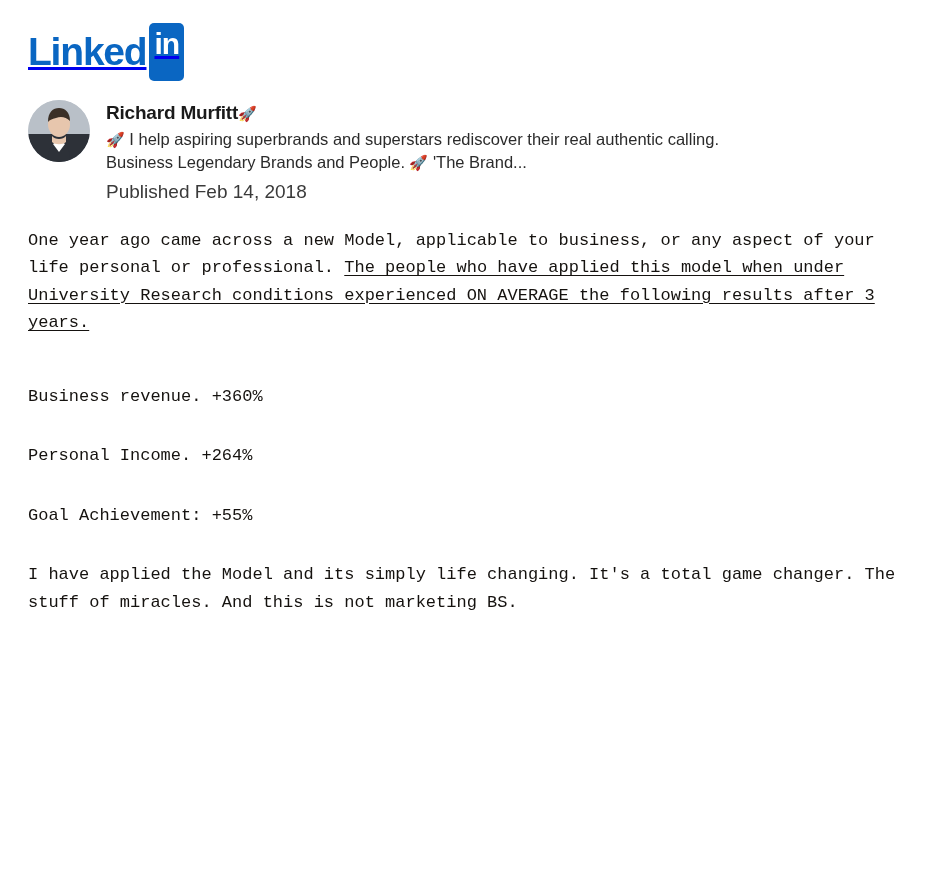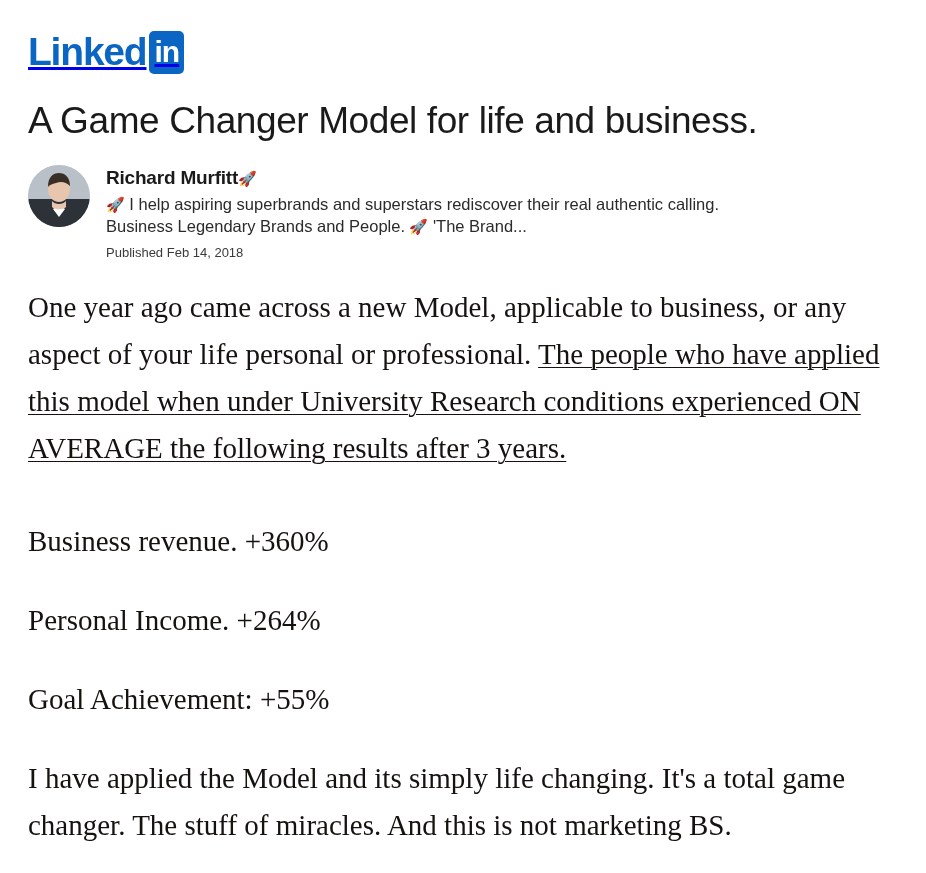--- a/index.html
+++ b/index.html
@@ -42,21 +42,21 @@
     line-height: 1;
   }
   .logo-in {
     margin-left: 3px;
     background: #0a66c2;
     color: #ffffff;
     font-size: 30px;
     font-weight: bold;
     line-height: 1;
     border-radius: 5px;
-    padding: 6px 5px 7px 5px;
+    padding: 6px 5px 22px 5px;
     letter-spacing: -1px;
     position: relative;
     top: 1px;
   }
 
   
   .article-title {
     font-family: "Liberation Sans", sans-serif;
     font-size: 37px;
     font-weight: 400;
@@ -103,29 +103,29 @@
     line-height: 1;
   }
   .author-headline {
     font-size: 16.5px;
     color: #2b2b2b;
     line-height: 1.38;
     margin-top: 4px;
     max-width: 660px;
   }
   .published {
-    font-size: 13px;
+    font-size: 19px;
     color: #3a3a3a;
     margin-top: 7px;
   }
 
   
   .article-body {
-    font-family: Liberation Serif, serif;
-    font-size: 29px;
+    font-family: Liberation Mono, monospace;
+    font-size: 17px;
     line-height: 1.62;
     color: #15120f;
     max-width: 890px;
   }
   .article-body p {
     margin: 0 0 32px 0;
   }
   .article-body p.tight {
     margin-bottom: 46px;
   }
@@ -140,21 +140,20 @@
 
 <div class="page">
 
   <div class="logo-row">
     <a class="logo" href="#">
       <span class="logo-word">Linked</span>
       <span class="logo-in">in</span>
     </a>
   </div>
 
-  <h1 class="article-title">A Game Changer Model for life and business.</h1>
 
   <div class="author-block">
     <div class="avatar">
       <svg width="62" height="62" viewBox="0 0 62 62" aria-hidden="true">
         <defs>
           <clipPath id="circ">
               <circle cx="31" cy="31" r="31"></circle>
             </clipPath>
         </defs>
         <g clip-path="url(#circ)">

